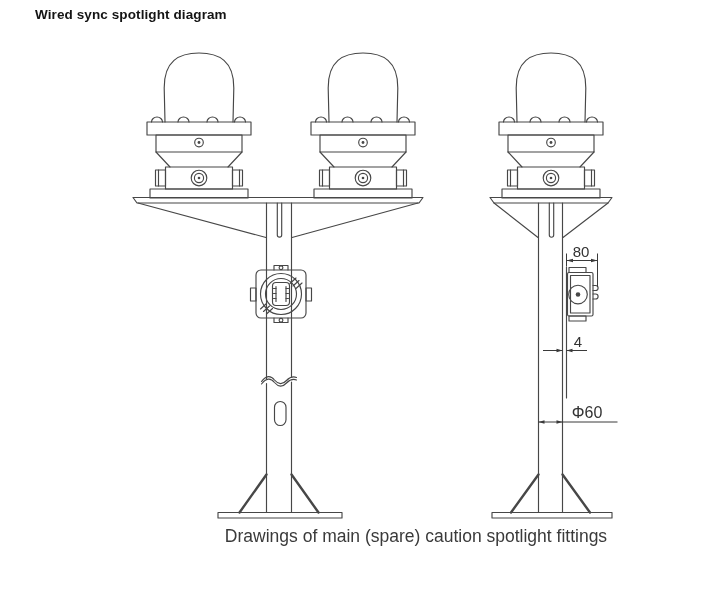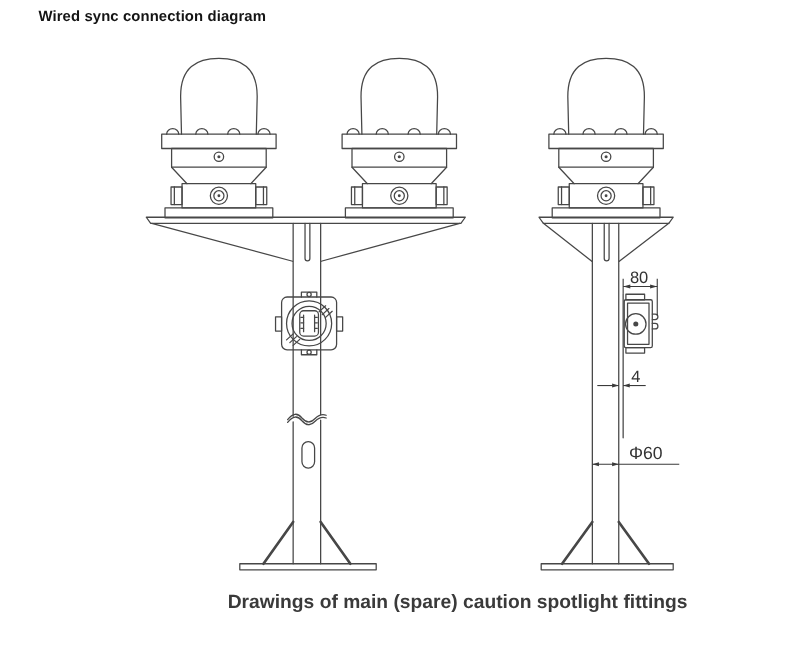--- a/index.html
+++ b/index.html
@@ -5,37 +5,37 @@
   html,body{margin:0;padding:0;}
   body{
     width:719px;height:595px;background:#ffffff;position:relative;overflow:hidden;
     font-family:"Liberation Sans", sans-serif;
   }
   .title{
     position:absolute;left:35px;top:7px;
     font-size:13.5px;font-weight:bold;color:#141414;letter-spacing:.1px;
   }
   .caption{
-    position:absolute;left:416px;top:537px;transform:translateX(-50%);
-    font-size:17.5px;color:#3a3a3a;white-space:nowrap;font-weight:bold;
+    position:absolute;left:416px;top:526px;transform:translateX(-50%);
+    font-size:17.5px;color:#3a3a3a;white-space:nowrap;
   }
   svg{position:absolute;left:0;top:0;}
   svg *{vector-effect:non-scaling-stroke;}
   .ln, .ln *{fill:none;stroke:#474747;stroke-width:1.15;stroke-linecap:round;stroke-linejoin:round;}
   .thick{stroke-width:2.4 !important;}
   .filldot{fill:#474747 !important;stroke:none !important;}
   .dimtxt{fill:#333333;stroke:none !important;font-size:15px;font-family:"Liberation Sans",sans-serif;}
   .dimtxt.big{font-size:16px;}
   .arrow{fill:#3a3a3a !important;stroke:none !important;}
   .dim{stroke:#3a3a3a;stroke-width:1;}
 </style>
 </head>
 <body>
 
-<div class="title">Wired sync connection diagram</div>
+<div class="title">Wired sync spotlight diagram</div>
 
 <svg width="719" height="595" viewBox="0 0 719 595">
   <defs>
     <g id="beacon" class="ln">
 
       <path d="M -34,72 L -34.8,38 C -35,11 -20,3 0,3 C 20,3 35,11 34.8,38 L 34,72"></path>
 
       <rect x="-52" y="72" width="104" height="13"></rect>
       <path d="M -47.5,72 a5.5 5 0 0 1 11 0 M -21,72 a5.5 5 0 0 1 11 0 M 8,72 a5.5 5 0 0 1 11 0 M 35.5,72 a5.5 5 0 0 1 11 0"></path>
 

